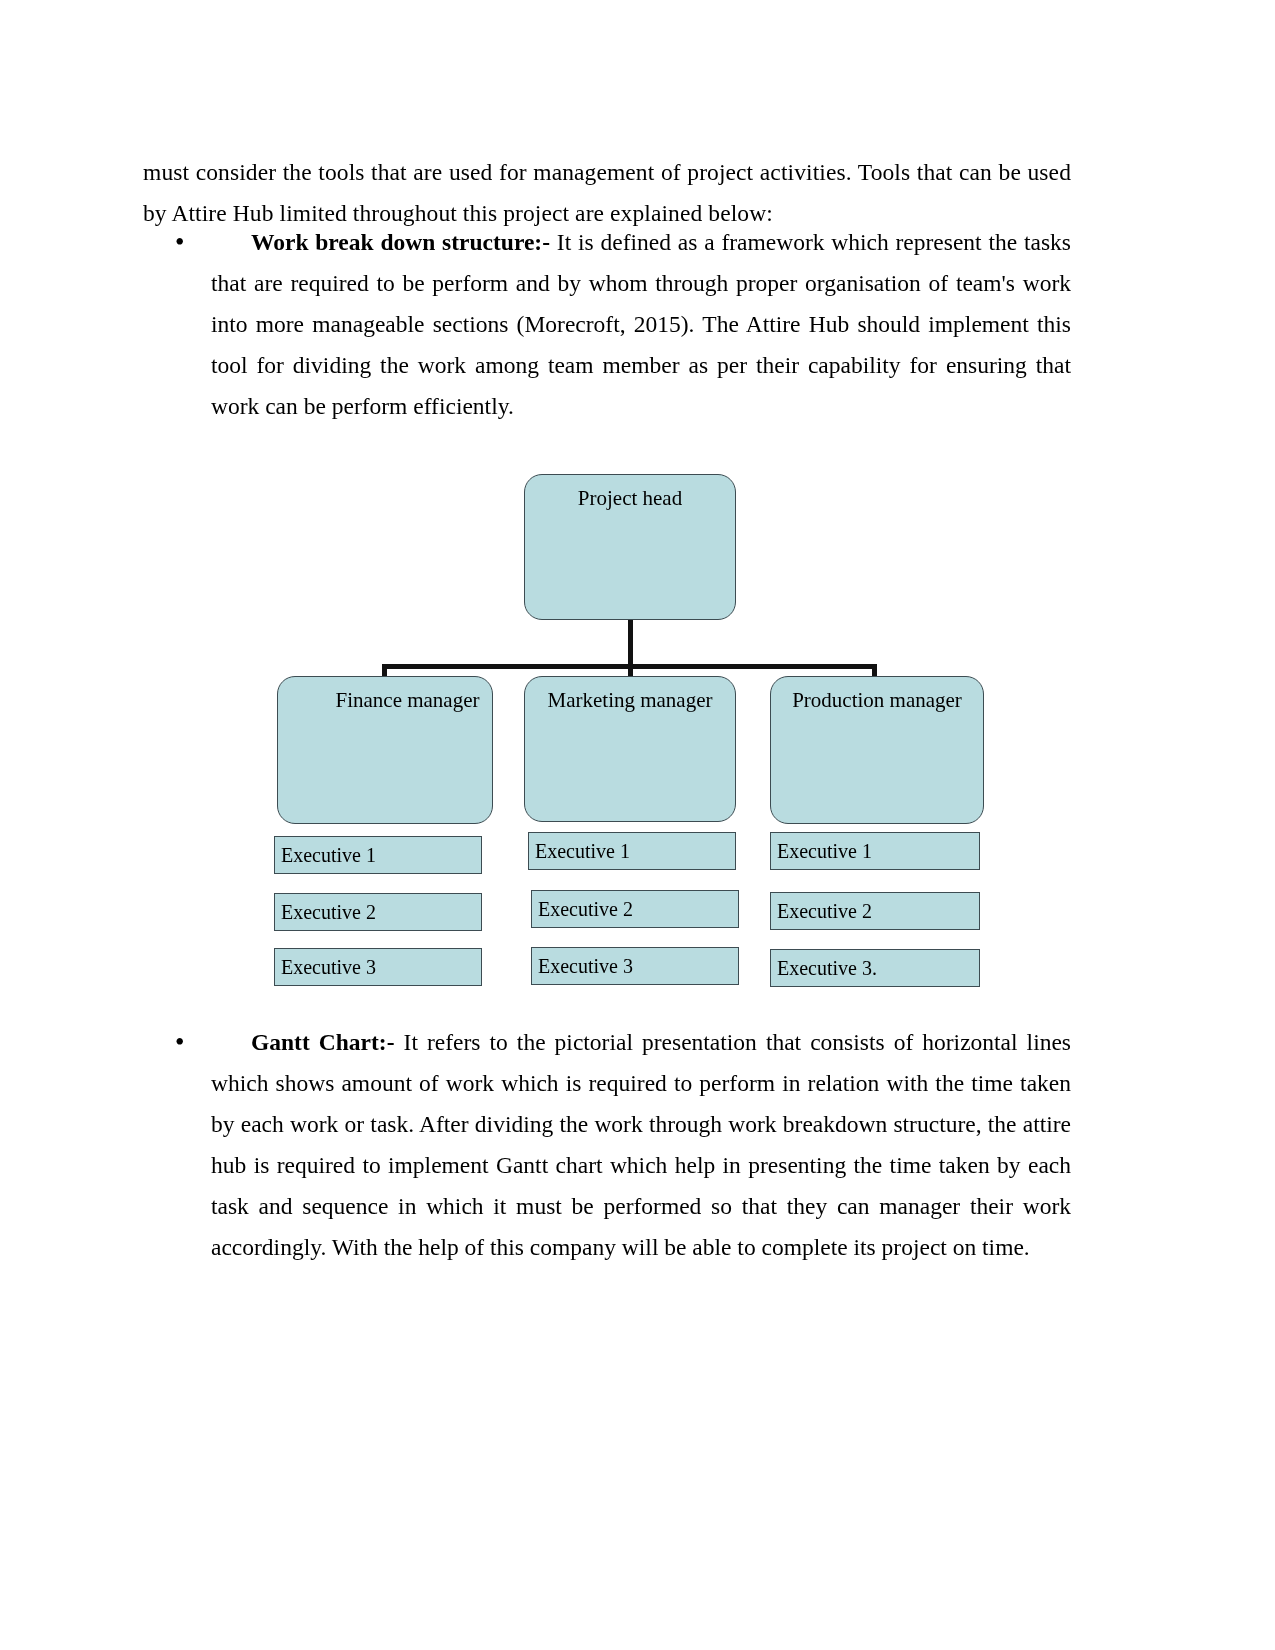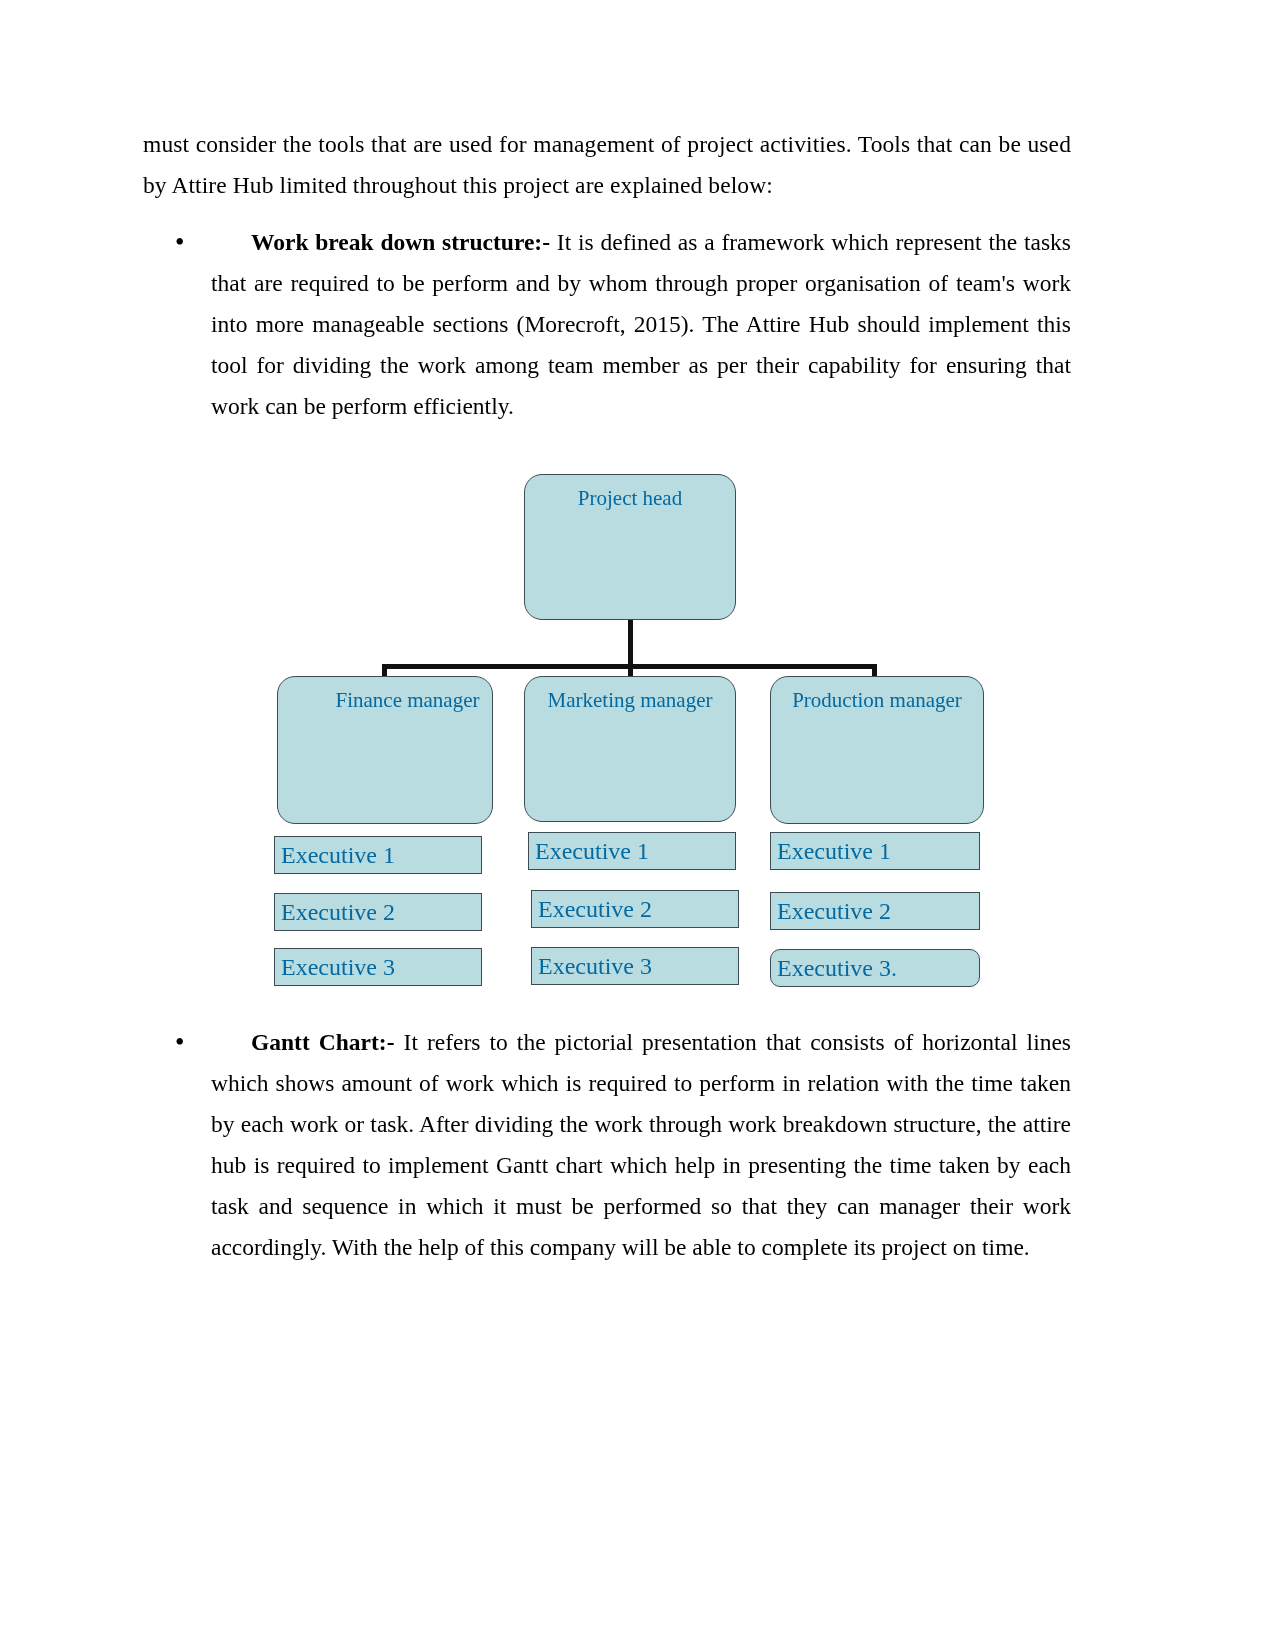--- a/index.html
+++ b/index.html
@@ -77,36 +77,36 @@
     border: 1.6px solid #3d4c52;
     box-sizing: border-box;
   }
   .node.rounded {
     border-radius: 18px;
   }
   .node .node-label {
     display: block;
     font-size: 21px;
     line-height: 24px;
-    color: #0369a1;
+    color: #000000;
     white-space: nowrap;
   }
   .node.manager .node-label,
   .node.head .node-label {
     text-align: center;
     padding-top: 11px;
   }
   .node.exec {
     border-width: 1.6px;
     border-radius: 0;
   }
   .node.exec .node-label {
     text-align: left;
     padding: 6px 0 0 6px;
-    font-size: 24px;
+    font-size: 20px;
   }
 
   .connector {
     position: absolute;
     background: #111111;
   }
 
   
   #box-head     { left: 262px; top: 26px;  width: 212px; height: 146px; }
   
@@ -117,35 +117,35 @@
   #box-exec-0-0 { left: 12px;  top: 388px; width: 208px; height: 38px; }
   #box-exec-0-1 { left: 12px;  top: 445px; width: 208px; height: 38px; }
   #box-exec-0-2 { left: 12px;  top: 500px; width: 208px; height: 38px; }
   
   #box-exec-1-0 { left: 266px; top: 384px; width: 208px; height: 38px; }
   #box-exec-1-1 { left: 269px; top: 442px; width: 208px; height: 38px; }
   #box-exec-1-2 { left: 269px; top: 499px; width: 208px; height: 38px; }
   
   #box-exec-2-0 { left: 508px; top: 384px; width: 210px; height: 38px; }
   #box-exec-2-1 { left: 508px; top: 444px; width: 210px; height: 38px; }
-  #box-exec-2-2 { left: 508px; top: 501px; width: 210px; height: 38px; border-radius: 10px; }
+  #box-exec-2-2 { left: 508px; top: 501px; width: 210px; height: 38px; }
 
   
   #conn-stem        { left: 366px; top: 170px; width: 5px;   height: 50px; }
   #conn-bus         { left: 120px; top: 216px; width: 494px; height: 4.5px; }
   #conn-drop-left   { left: 120px; top: 216px; width: 4.5px; height: 16px; }
   #conn-drop-mid    { left: 366px; top: 216px; width: 4.5px; height: 16px; }
   #conn-drop-right  { left: 610px; top: 216px; width: 4.5px; height: 16px; }
 </style>
 </head>
 <body>
 
 <div class="page">
 
-  <div class="text-col" style="top:124px;">
+  <div class="text-col" style="top:152px;">
     <p class="body-para">must consider the tools that are used for management of project activities. Tools that can be used by Attire Hub limited throughout this project are explained below:</p>
   </div>
 
   <div class="text-col" style="top:222px;">
     <div class="bullet-item">
       <span class="bullet-glyph">•</span>
       <p><span class="lead">Work break down structure:-</span><span> It is defined as a framework which represent the tasks that are required to be perform and by whom through proper organisation of team's work into more manageable sections (Morecroft, 2015). The Attire Hub should implement this tool for dividing the work among team member as per their capability for ensuring that work can be perform efficiently.</span></p>
     </div>
   </div>
 

